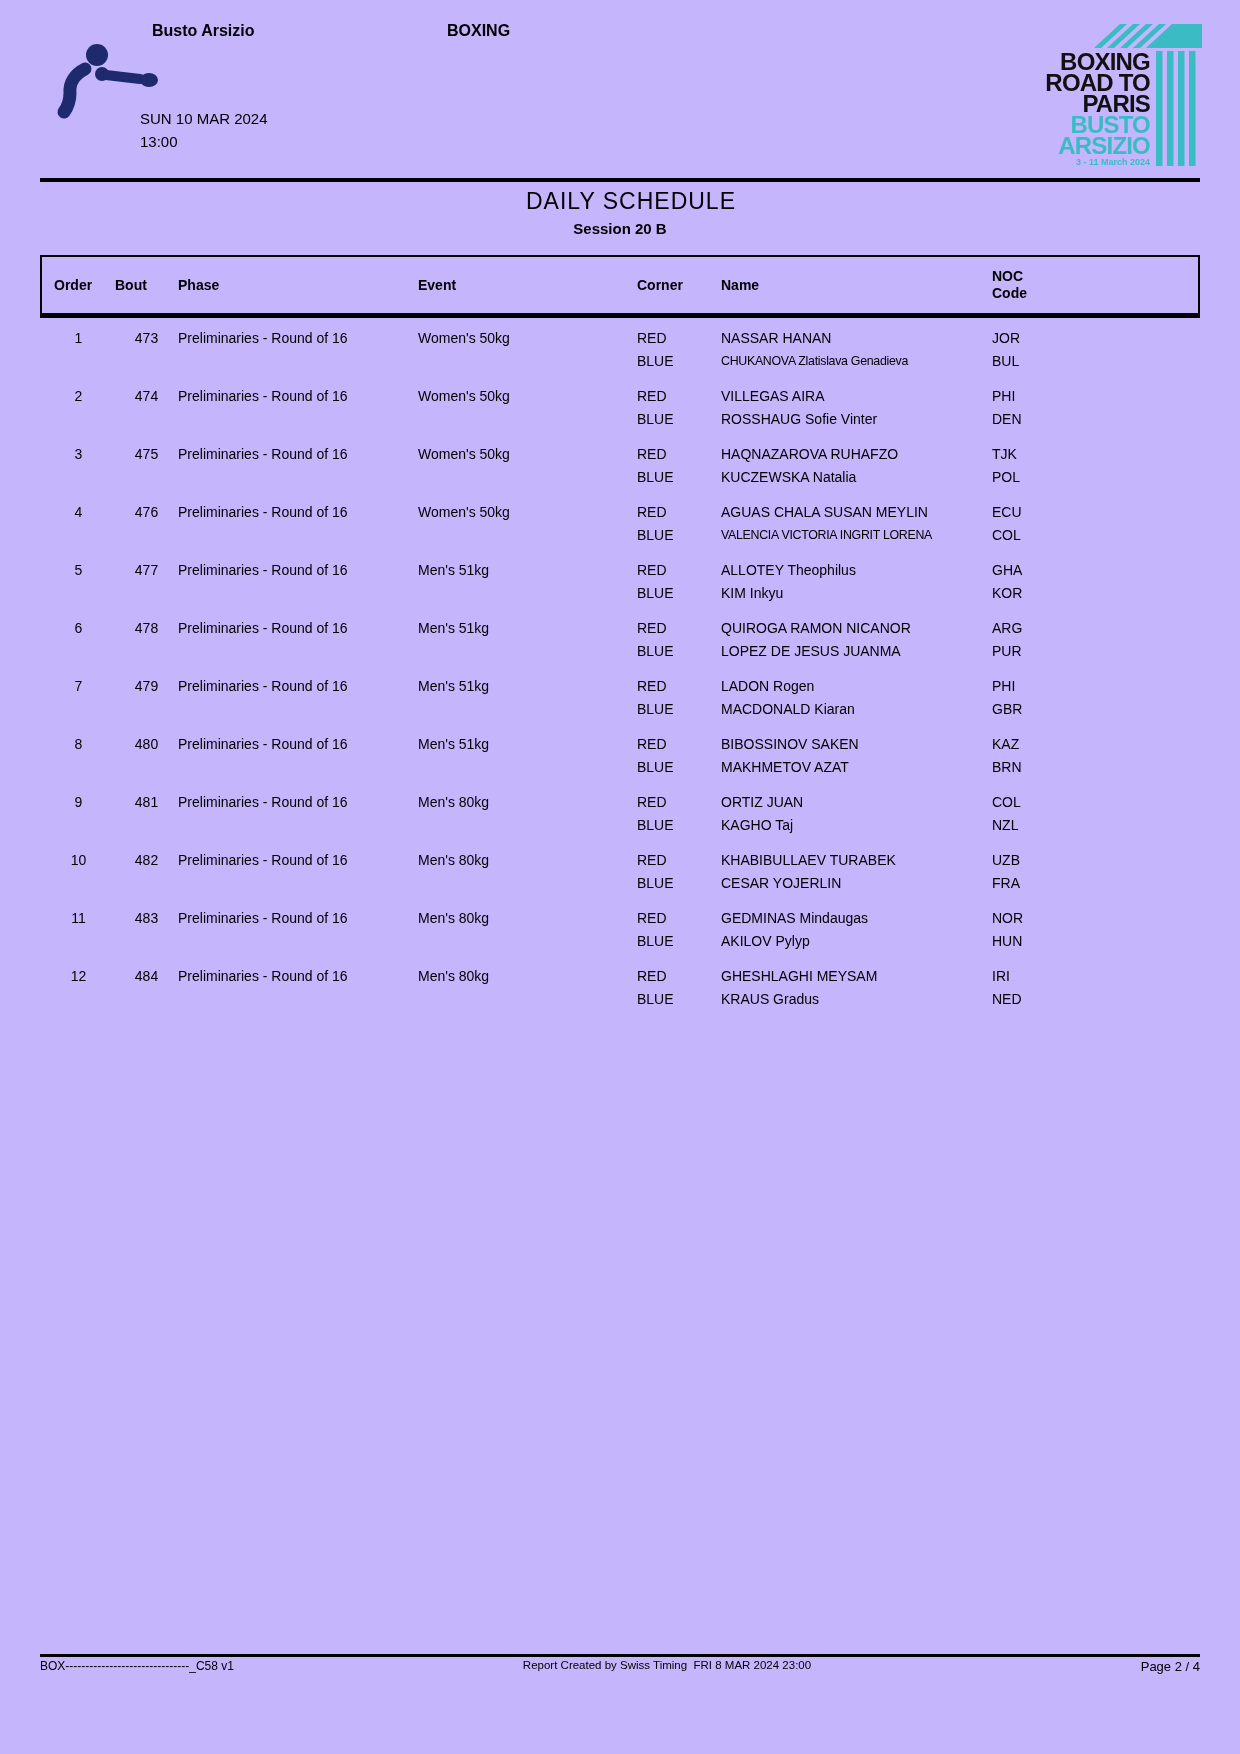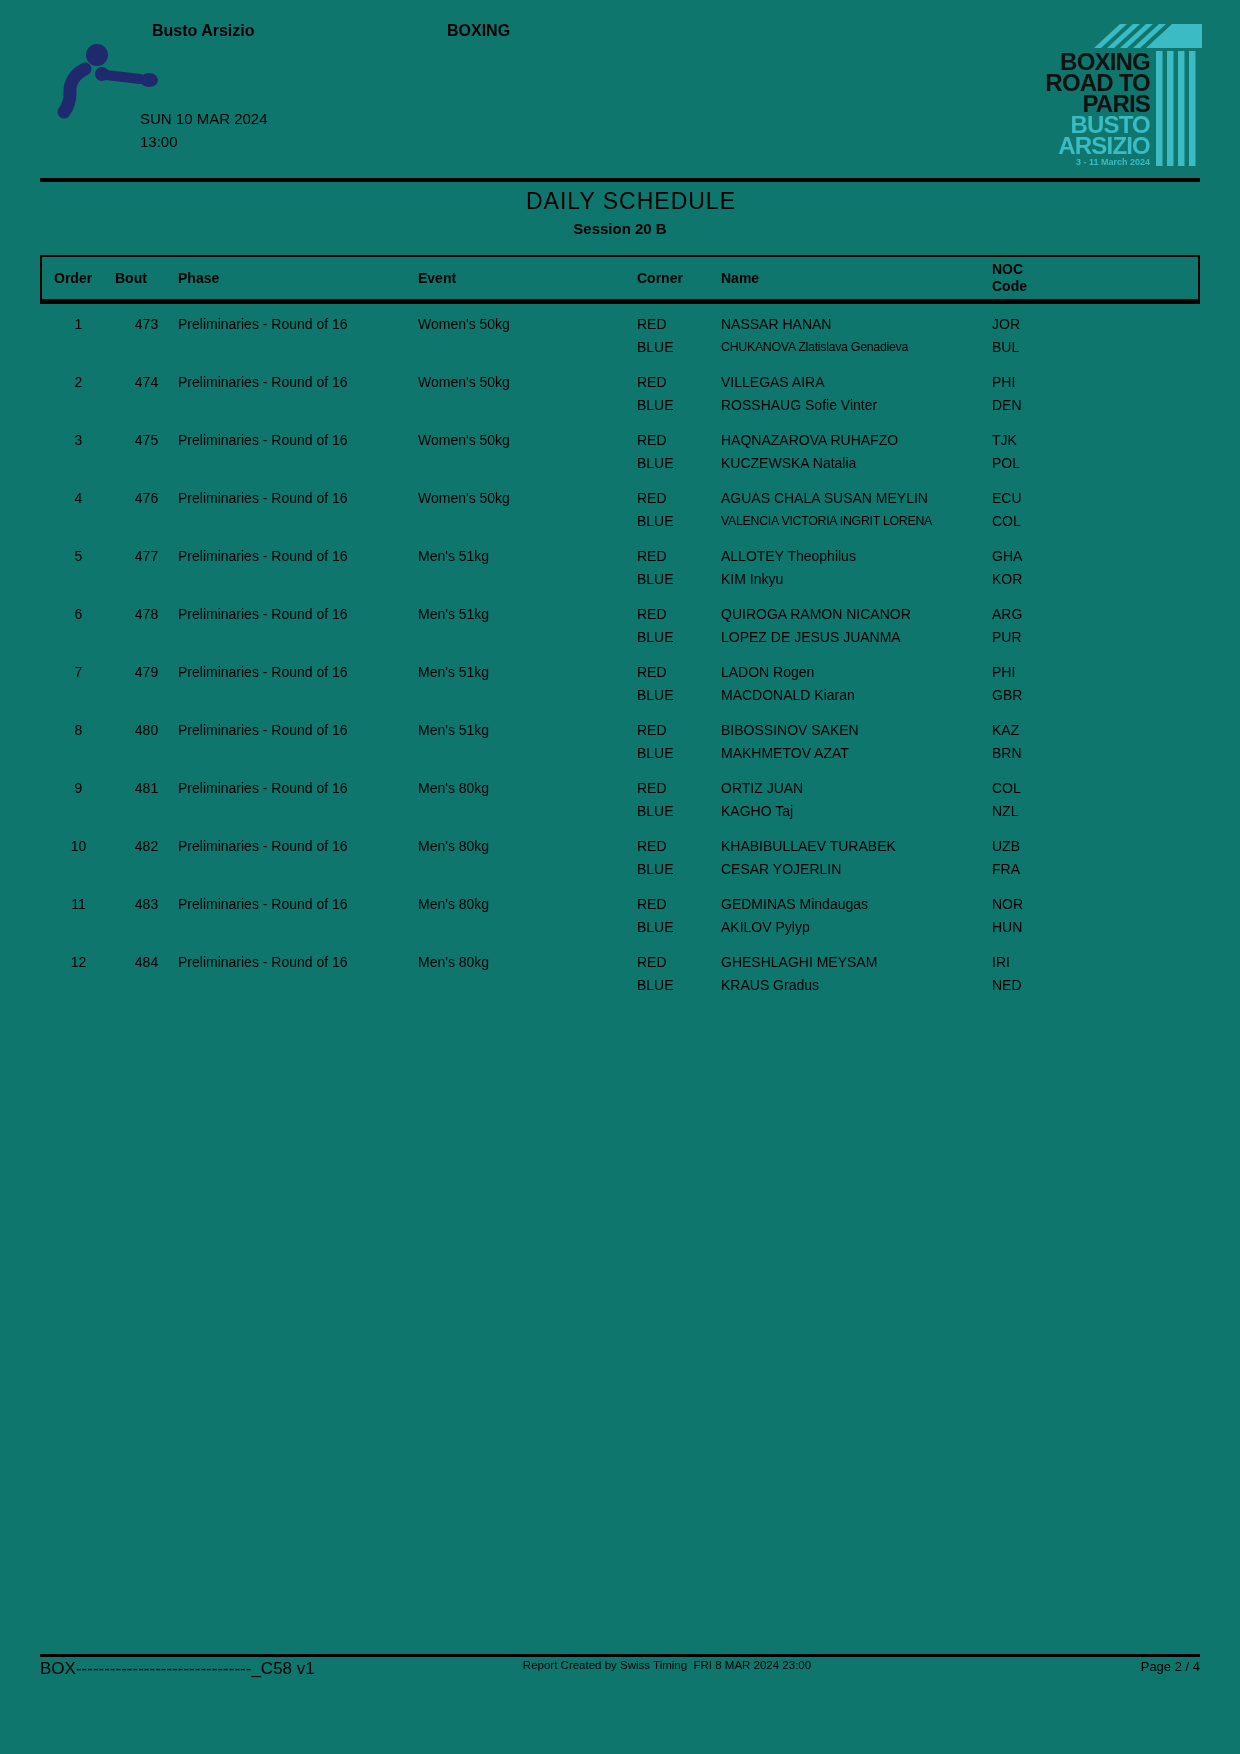--- a/index.html
+++ b/index.html
@@ -1,17 +1,17 @@
 <!DOCTYPE html>
 <html><head>
 <meta charset="utf-8">
 <style>
   html, body { margin:0; padding:0; background:#ffffff; }
   .page {
-    position:relative; width:1240px; height:1754px; background:#0f766e;
+    position:relative; width:1240px; height:1754px; background:#c4b5fd;
     font-family:"Liberation Sans","DejaVu Sans",sans-serif; color:#000;
     overflow:hidden;
   }
 
   
   .venue   { position:absolute; left:152px; top:22px;  font-size:16px; font-weight:bold; }
   .sport   { position:absolute; left:447px; top:22px;  font-size:16px; font-weight:bold; }
   .datetime{ position:absolute; left:140px; top:107px; font-size:15px; line-height:23px; }
   .pictogram { position:absolute; left:52px; top:40px; width:114px; height:86px; }
   .event-logo{ position:absolute; left:1028px; top:18px; width:174px; height:150px; }
@@ -22,41 +22,41 @@
   
   .rule    { position:absolute; left:40px; top:178px; width:1160px; height:4px; background:#000; }
   .title   { position:absolute; left:0; top:188px; width:100%; text-align:center;
              font-size:23px; font-weight:400; letter-spacing:1px;margin-left:11px; }
   .subtitle{ position:absolute; left:0; top:220px; width:100%; text-align:center;
              font-size:15px; font-weight:bold; }
 
   
   .schedule { position:absolute; left:40px; top:255px; width:1160px; }
   .thead {
-    box-sizing:border-box; width:1160px; height:49px;
+    box-sizing:border-box; width:1160px; height:63px;
     border:2px solid #000; border-bottom:5px solid #000;
     display:grid; grid-template-columns:73px 63px 240px 219px 84px 271px 1fr;
     align-items:center; font-size:14px; font-weight:bold;
   }
   .thead .h-order { padding-left:12px; }
   .thead .h-noc   { white-space:pre-line; line-height:17px; }
   .tbody { margin-top:9px; }
   .bout-row {
     display:grid; grid-template-columns:73px 63px 240px 219px 84px 271px 1fr;
     padding:0 2px; margin-bottom:12px; font-size:14px; line-height:23px;
     align-items:start;
   }
   .bout-row .c-order { text-align:center; }
   .bout-row .c-bout  { text-align:center; }
   .two-line div { height:23px; }
   .condensed { font-size:12.4px; letter-spacing:-0.3px; }
 
   
   .footer-rule  { position:absolute; left:40px; top:1654px; width:1160px; height:3px; background:#000; }
-  .footer-left  { position:absolute; left:40px;  top:1659px; font-size:17px; }
+  .footer-left  { position:absolute; left:40px;  top:1659px; font-size:12px; }
   .footer-center{ position:absolute; left:40px;  top:1659px; width:1160px; text-align:center;
                   font-size:11.5px; white-space:pre;padding-left:47px; }
   .footer-right { position:absolute; right:40px; top:1659px; font-size:13px; }
 </style>
 </head>
 <body>
 
 <div class="page">
 
   <div class="pictogram">

